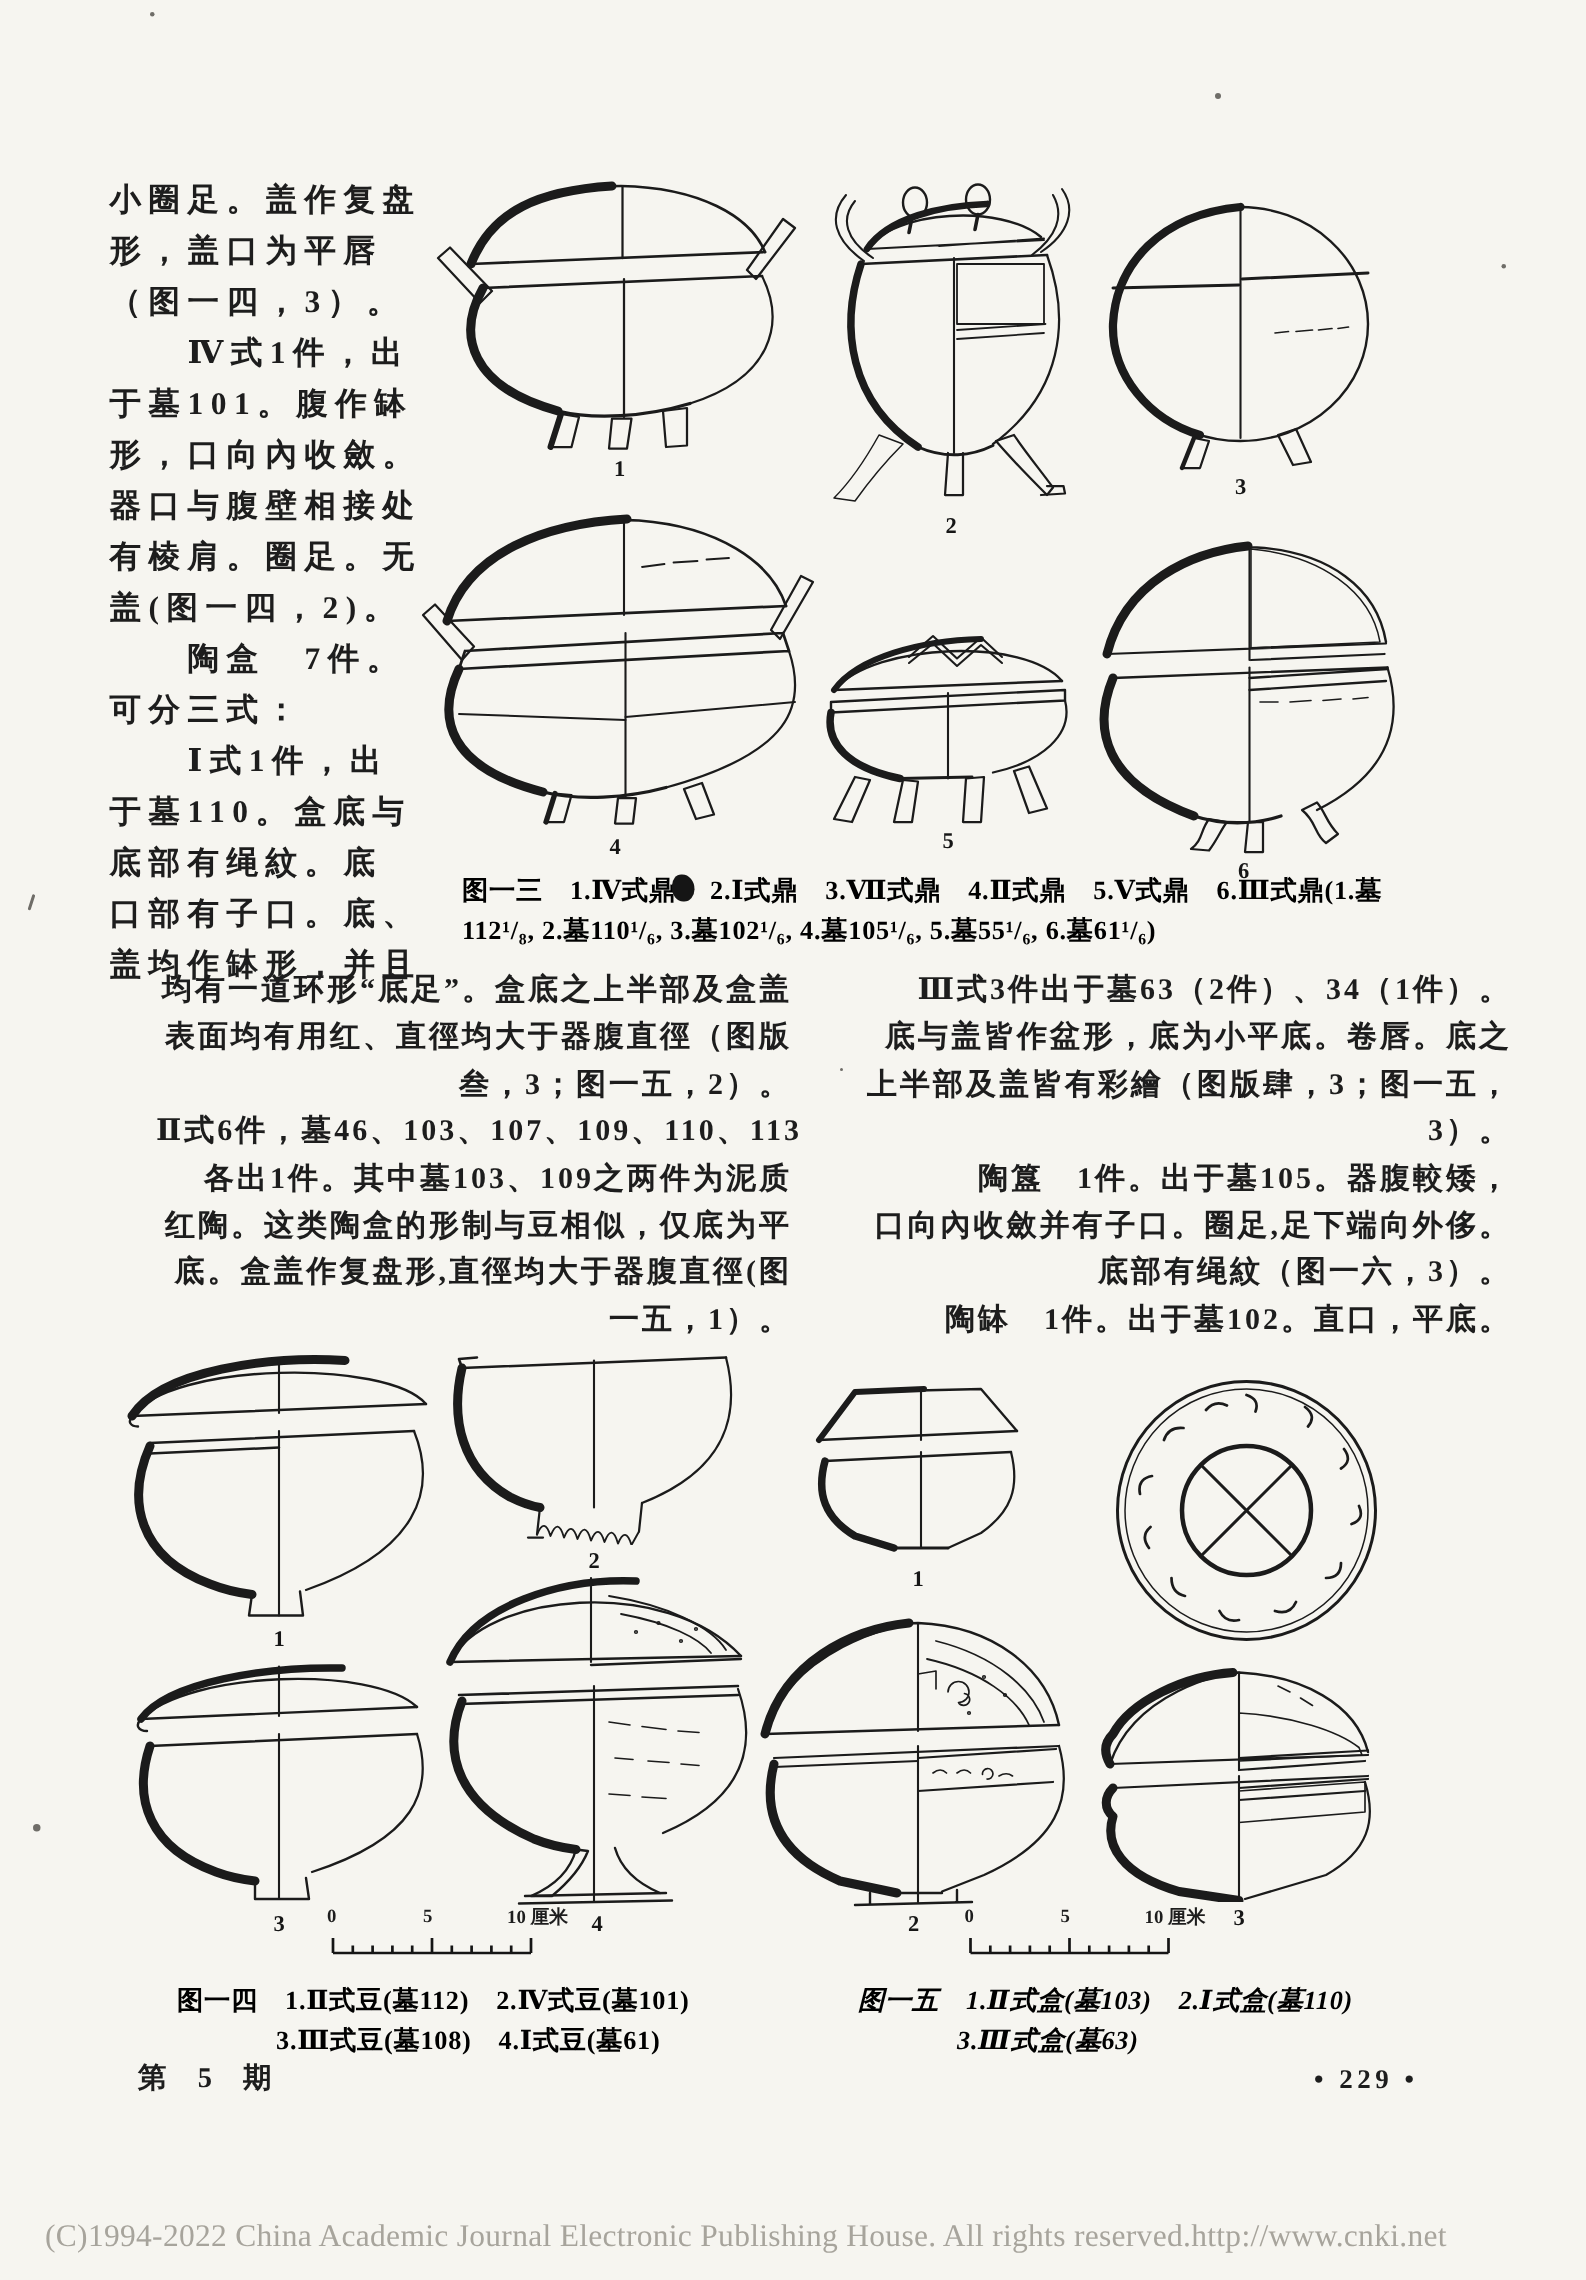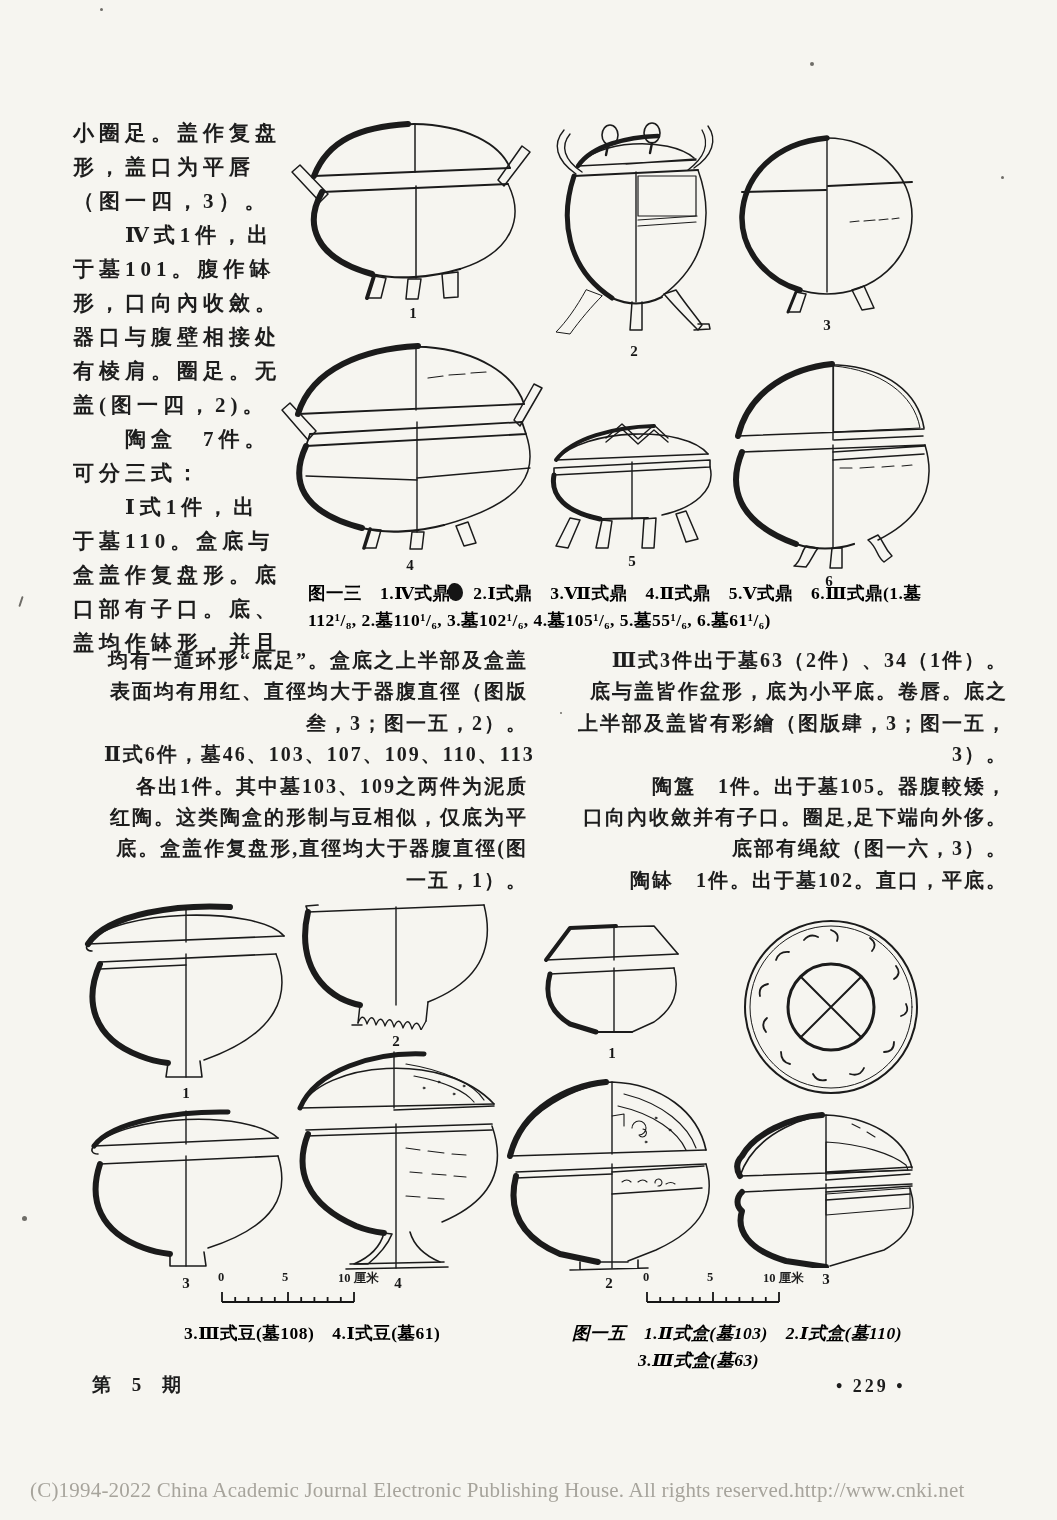--- a/index.html
+++ b/index.html
@@ -23,21 +23,21 @@
   .col-body-right{left:540px;}
   .caption{
     position:absolute;font-size:17.5px;line-height:27px;font-weight:700;
     letter-spacing:.5px;color:#000000;white-space:nowrap;
   }
   .cap13{left:308px;top:580px;}
   .cap14{left:118px;top:1320px;}
   .cap15{left:572px;top:1320px;font-style:italic;}
   .cap-indent{padding-left:66px;}
   .footer-issue{position:absolute;left:92px;top:1372px;font-size:19px;font-weight:700;letter-spacing:8px;}
-  .footer-pageno{position:absolute;left:836px;top:1376px;font-size:18px;font-weight:600;letter-spacing:3px;}
+  .footer-pageno{position:absolute;left:876px;top:1376px;font-size:18px;font-weight:600;letter-spacing:3px;}
   .copyright{
     position:absolute;left:30px;right:28px;top:1478px;
     display:flex;
     color:#a7a49c;font-size:21px;font-family:"Liberation Serif",serif;
     letter-spacing:.2px;
   }
   
   .vessel-wrap{position:absolute;}
   .vessel-wrap svg{display:block;}
   .vessel path,.vessel ellipse,.vessel circle,.vessel rect{fill:none;stroke:#1b1b1b;stroke-linecap:round;stroke-linejoin:round;}
@@ -84,21 +84,21 @@
     <span class="txt-line">　　Ⅳ式1件，出</span>
     <span class="txt-line">于墓101。腹作缽</span>
     <span class="txt-line">形，口向內收斂。</span>
     <span class="txt-line">器口与腹壁相接处</span>
     <span class="txt-line">有棱肩。圈足。无</span>
     <span class="txt-line">盖(图一四，2)。</span>
     <span class="txt-line">　　陶盒　7件。</span>
     <span class="txt-line">可分三式：</span>
     <span class="txt-line">　　Ⅰ式1件，出</span>
     <span class="txt-line">于墓110。盒底与</span>
-    <span class="txt-line">盒盖作复盘形。底</span>
+    <span class="txt-line">底部有绳紋。底</span>
     <span class="txt-line">口部有子口。底、</span>
     <span class="txt-line">盖均作缽形，并且</span>
   </div>
 
   <div class="vessel-wrap" style="left:282px;top:118px;width:262px;height:200px">
     <svg class="vessel" viewBox="0 0 262 182" width="262" height="182">
       <path d="M32,58 C48,16 98,6 132,6 C184,7 218,26 228,50" stroke-width="1.8"></path>
       <path d="M32,58 C46,22 78,9 126,6" stroke-width="6"></path>
       <path d="M32,58 L228,50" stroke-width="1.8"></path>
       <path d="M133,6 L133,54" stroke-width="1.5"></path>
@@ -386,20 +386,21 @@
   <div class="scalebar" style="left:645px;top:1272px">
     <span class="sc sc0">0</span>
     <span class="sc sc5">5</span>
     <span class="sc sc10">10 厘米</span>
     <svg class="ruler" viewBox="0 0 136 14">
       <path d="M2,12 L134,12 M2,2 L2,12 M68,2 L68,12 M134,2 L134,12 M15.2,7 L15.2,12 M28.4,7 L28.4,12 M41.6,7 L41.6,12 M54.8,7 L54.8,12 M81.2,7 L81.2,12 M94.4,7 L94.4,12 M107.6,7 L107.6,12 M120.8,7 L120.8,12"></path>
     </svg>
   </div>
 
   <div class="caption cap14">
+    <div>图一四　1.Ⅱ式豆(墓112)　2.Ⅳ式豆(墓101)</div>
     <div class="cap-indent">3.Ⅲ式豆(墓108)　4.Ⅰ式豆(墓61)</div>
   </div>
   <div class="caption cap15">
     <div>图一五　1.Ⅱ式盒(墓103)　2.Ⅰ式盒(墓110)</div>
     <div class="cap-indent">3.Ⅲ式盒(墓63)</div>
   </div>
 
   <div class="footer-issue">第 5 期</div>
   <div class="footer-pageno">• 229 •</div>
 

